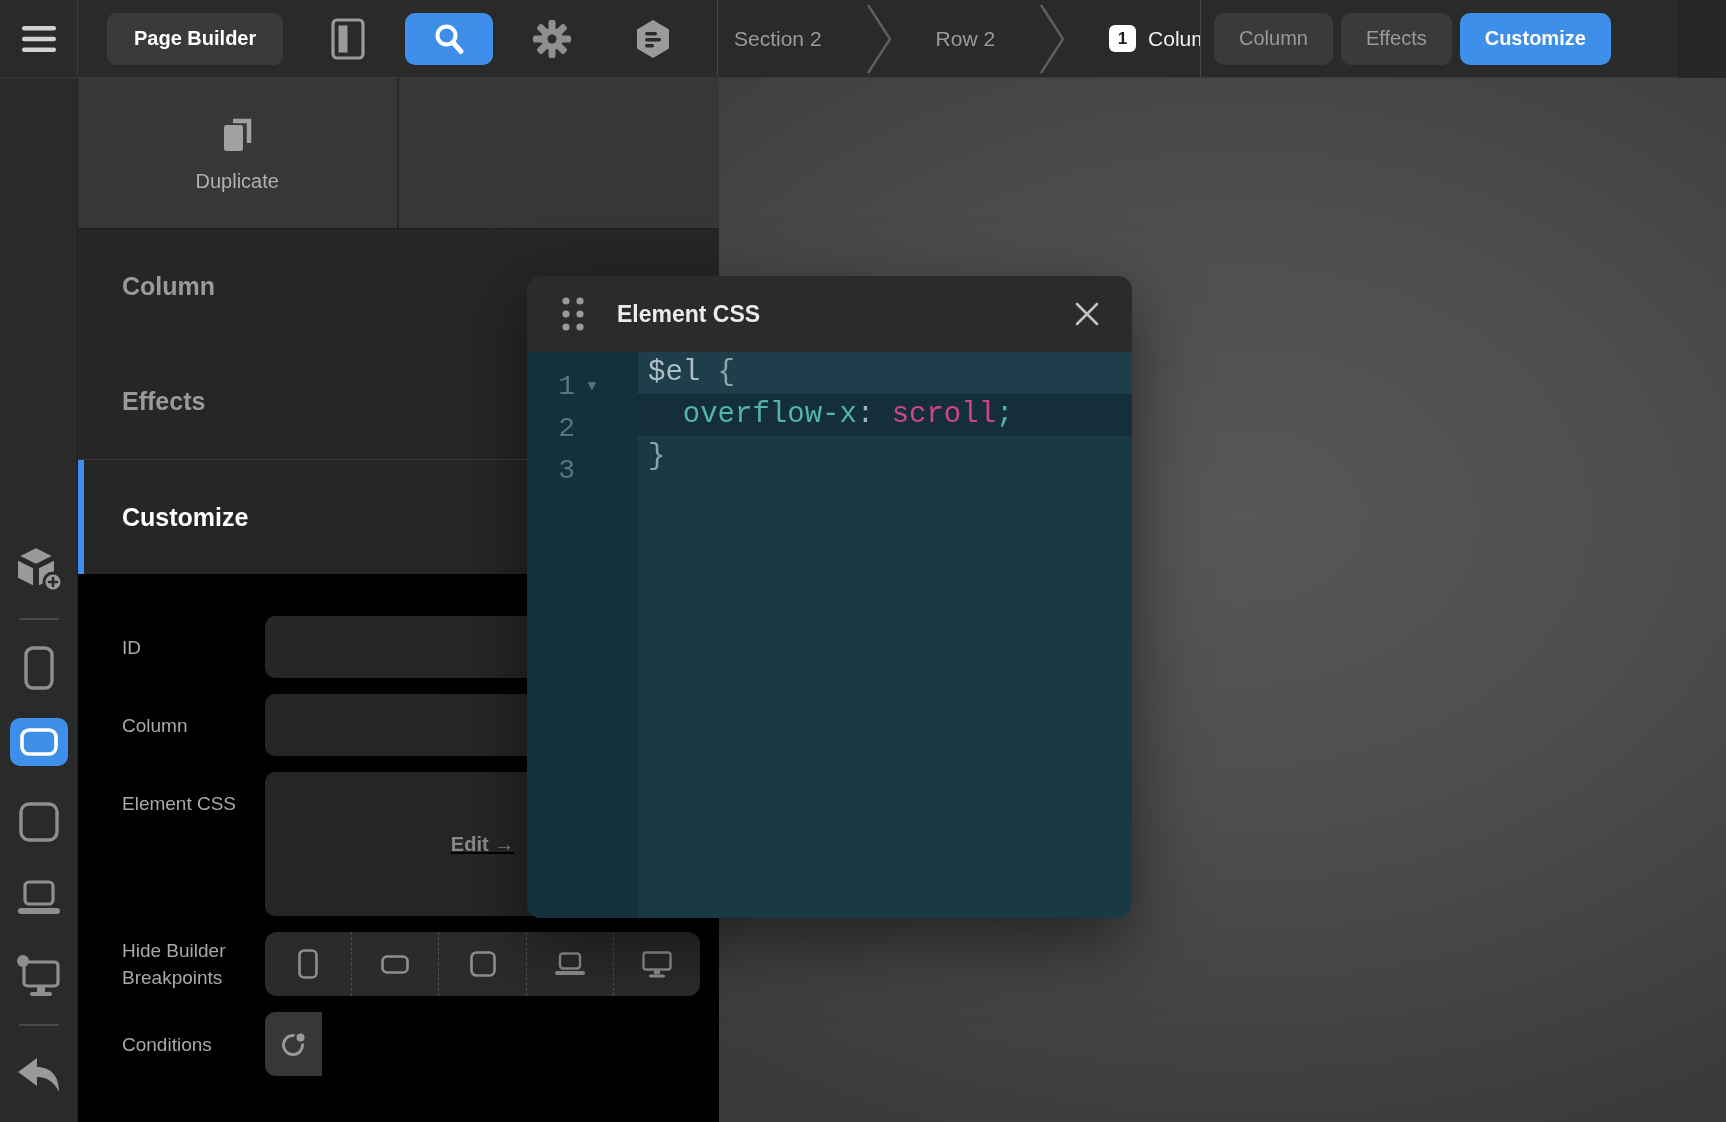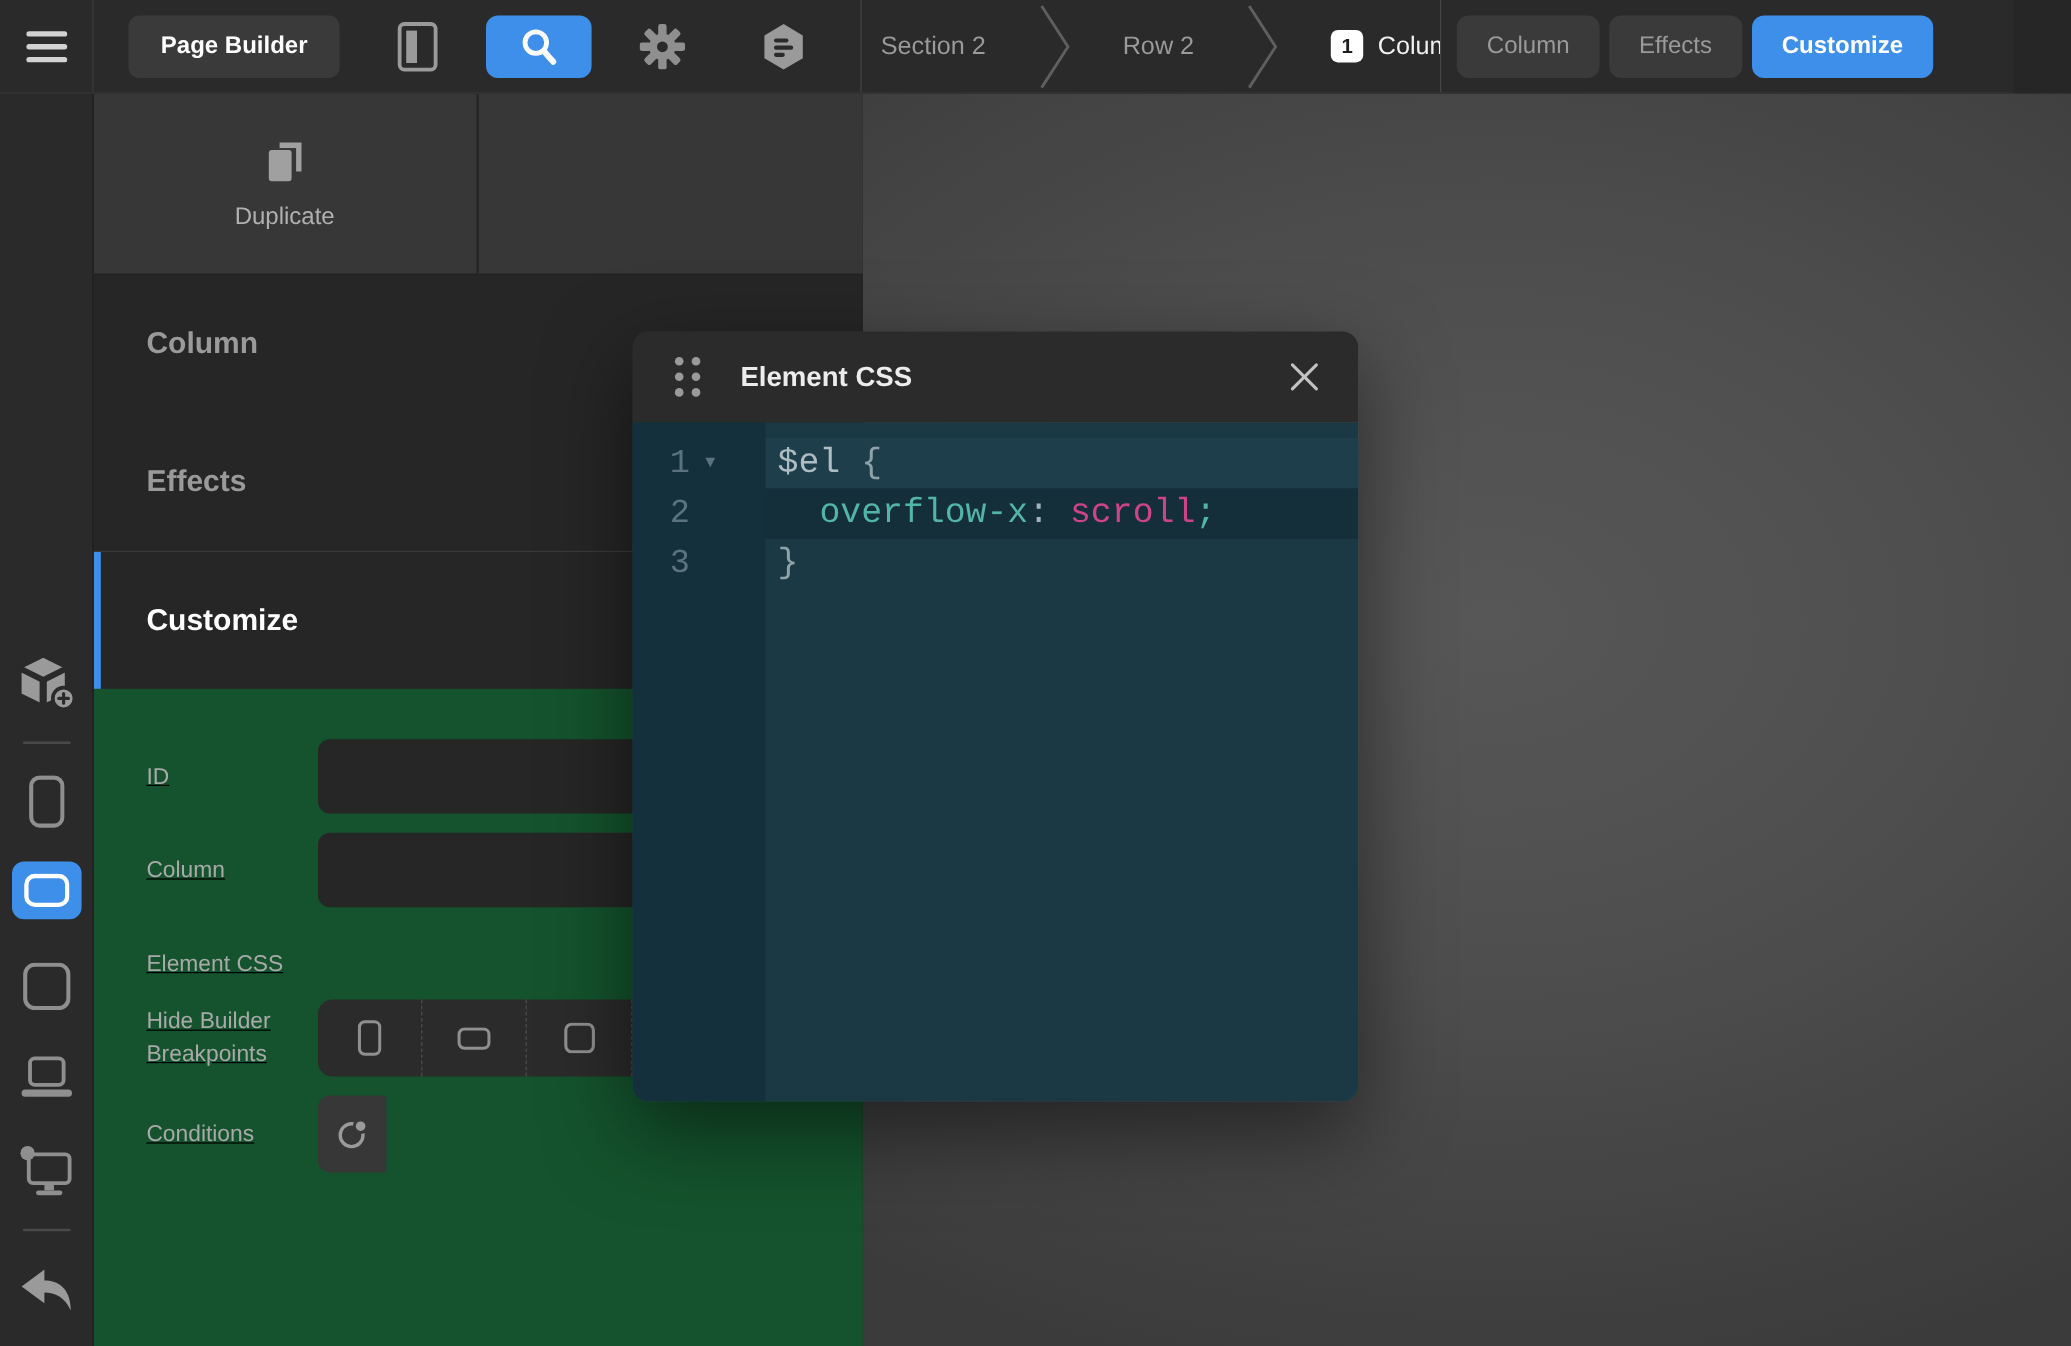--- a/index.html
+++ b/index.html
@@ -38,21 +38,21 @@
   
   .panel { position:absolute; left:78px; top:78px; width:641px; height:1044px; background:#262626; display:flex; flex-direction:column; z-index:3; }
   .action-row { height:151px; flex:none; display:grid; grid-template-columns:1fr 1fr; background:#373737; border-bottom:1px solid #1f1f1f; }
   .action-cell { border:none; background:none; cursor:pointer; display:flex; flex-direction:column; align-items:center; justify-content:center; gap:14px; color:#b0b0b0; font-family:inherit; font-size:20px; }
   .action-cell:first-child { border-right:2px solid #262626; }
 
   .acc-item { height:115px; flex:none; display:flex; align-items:center; padding-left:44px; background:none; border:none; cursor:pointer; width:100%; text-align:left; font-family:inherit; font-size:25px; font-weight:600; color:#9a9a9a; position:relative; }
   .acc-item.active { border-top:1px solid #3a3a3a; color:#fff; }
   .acc-item.active::before { content:""; position:absolute; left:0; top:0; bottom:0; width:6px; background:#3E8FEA; }
 
-  .fields { flex:1; background:#14532d; padding:42px 19px 0 44px;text-decoration:underline; }
+  .fields { flex:1; background:#000000; padding:42px 19px 0 44px;text-decoration:underline; }
   .field-row { display:grid; grid-template-columns:143px 1fr; margin-bottom:16px; align-items:center; }
   .field-row.top { align-items:start; }
   .field-label { color:#a9a9a9; font-size:19px; line-height:27px; padding-right:20px; }
   .field-row.top .field-label { padding-top:18px; }
   .txt-input { height:62px; width:100%; border:none; border-radius:10px; background:#262626; color:#ddd; font-size:19px; padding:0 16px; font-family:inherit; outline:none; }
   .css-edit-btn { height:144px; width:100%; border:none; border-radius:10px; background:#262626; color:#8b8b8b; font-size:20px; font-weight:600; font-family:inherit; cursor:pointer; }
   .bp-control { height:64px; width:100%; border-radius:12px; background:#2b2b2b; display:flex; }
   .bp-cell { flex:1; border:none; background:none; cursor:pointer; display:flex; align-items:center; justify-content:center; }
   .bp-cell + .bp-cell { border-left:1px dashed #4f4f4f; }
   .cond-control { height:64px; width:100%; display:flex; }
@@ -67,21 +67,21 @@
   .modal-header { height:76px; flex:none; background:#2b2b2b; display:flex; align-items:center; }
   .drag-handle { margin-left:28px; border:none; background:none; cursor:grab; display:flex; padding:4px; }
   .modal-title { margin-left:26px; color:#ececec; font-size:23px; font-weight:600; }
   .modal-close { margin-left:auto; margin-right:26px; border:none; background:none; cursor:pointer; display:flex; padding:6px; }
 
   .editor { flex:1; display:flex; background:#1B3944; font-family:"Liberation Mono", monospace; cursor:text; }
   .gutter { width:111px; flex:none; background:#14303C; padding-top:13px; }
   .gut-row { height:42px; display:flex; align-items:center; }
   .gut-num { display:inline-block; width:48px; text-align:right; color:#5A737E; font-size:28px; }
   .gut-fold { display:inline-block; width:34px; text-align:center; color:#5A737E; font-size:14px; cursor:pointer; }
-  .code { flex:1; padding-top:13px; }
+  .code { flex:1; }
   .code-row { height:42px; line-height:42px; padding-left:10px; white-space:pre; font-size:29px; }
   .code-row.l1 { background:#1E3E4B; }
   .code-row.l2 { background:#142E3A; }
   .tok-selector { color:#AEBDC3; }
   .tok-brace { color:#8FA2AA; }
   .tok-property { color:#52B5A6; }
   .tok-punctuation { color:#9FB3BA; }
   .tok-value { color:#CE4489; }
   .tok-plain { color:#AEBDC3; }
 
@@ -285,20 +285,21 @@
       <div class="field-row">
         <label class="field-label">ID</label>
         <input class="txt-input" type="text" value="" style="">
       </div>
       <div class="field-row">
         <label class="field-label">Column</label>
         <input class="txt-input" type="text" value="" style="">
       </div>
       <div class="field-row top">
         <label class="field-label">Element CSS</label>
+        <button class="css-edit-btn">Edit →</button>
       </div>
       <div class="field-row">
         <label class="field-label">Hide Builder Breakpoints</label>
         <div class="bp-control">
           <button class="bp-cell">
             <span>
                 <svg width="20" height="30" viewBox="0 0 20 30">
                   <rect x="1.5" y="1.5" width="17" height="27" rx="4.5" fill="none" stroke="#8f8f8f" stroke-width="2.6"></rect>
                 </svg>
               </span>

